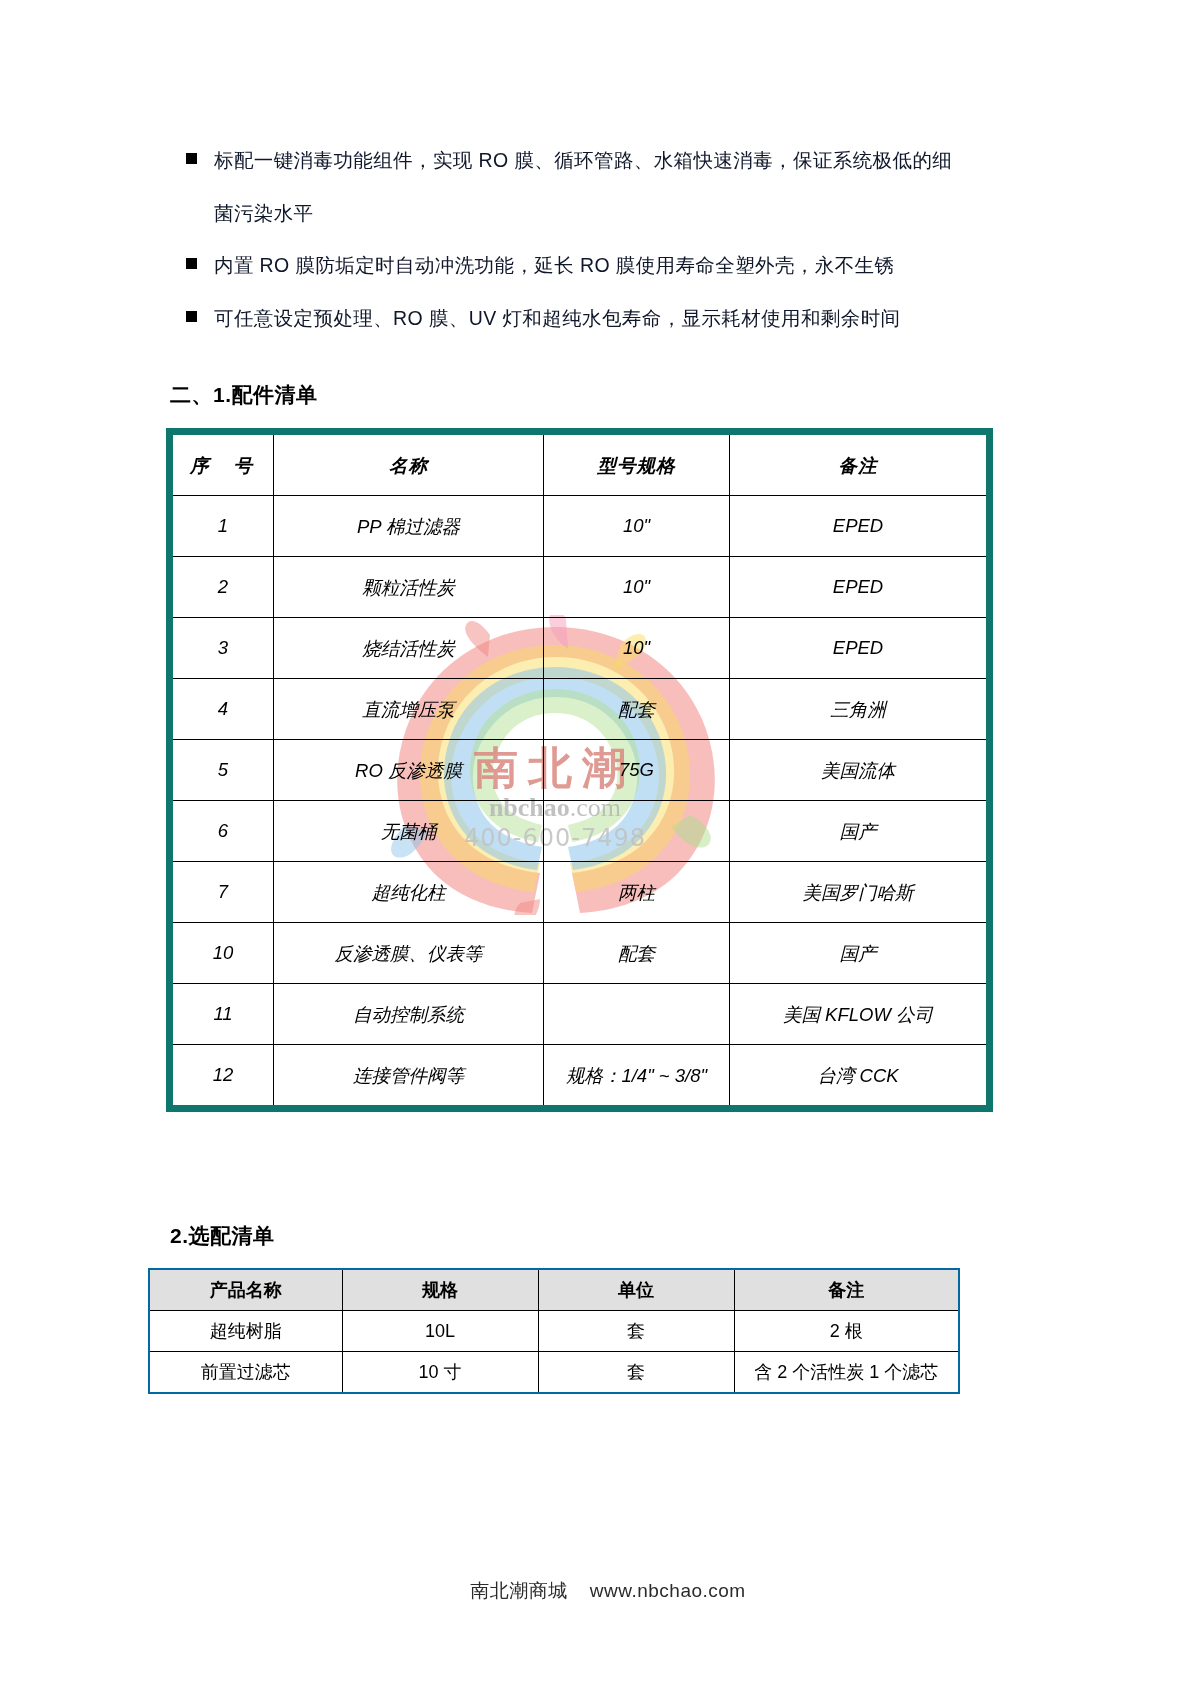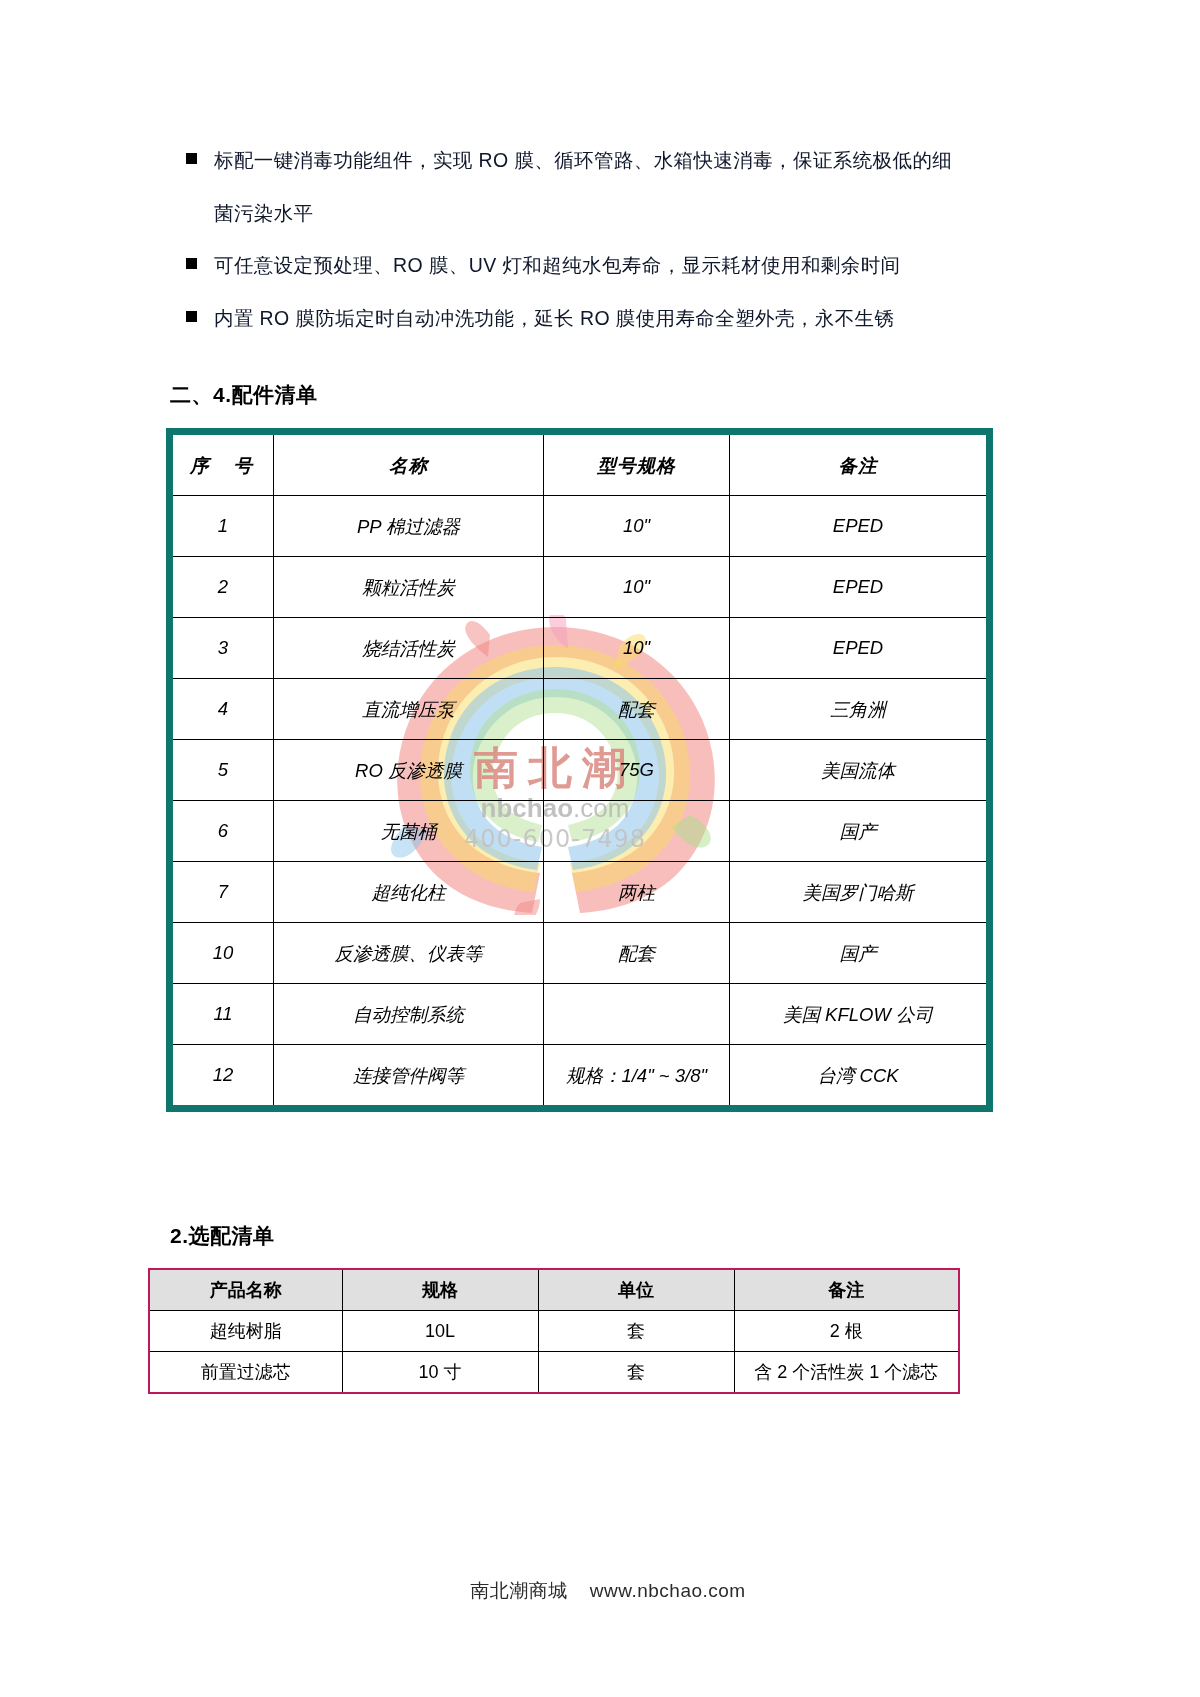--- a/index.html
+++ b/index.html
@@ -42,21 +42,21 @@
   .wm-cn {
     font-family: "DejaVu Serif", "Liberation Serif", serif;
     font-weight: bold;
     font-size: 44px;
     letter-spacing: 10px;
     color: #c0392b;
     opacity: 0.82;
     line-height: 1.05;
   }
   .wm-dom {
-    font-family: Liberation Sans, sans-serif;
+    font-family: Liberation Serif, serif;
     font-size: 26px;
     font-weight: bold;
     color: #8a8a8a;
     opacity: 0.85;
     margin-top: 2px;
   }
   .wm-dom .dot-com { font-weight: normal; }
   .wm-tel {
     font-family: "DejaVu Sans", sans-serif;
     font-size: 24px;
@@ -133,21 +133,21 @@
   #parts-table .col-no    { width: 104px; }
   #parts-table .col-name  { width: 270px; }
   #parts-table .col-model { width: 186px; }
   #parts-table .col-note  { width: 260px; }
   #parts-table .seq-head  { letter-spacing: 10px; padding-left: 10px; }
   #parts-table .cell-spaced { letter-spacing: 12px; padding-left: 12px; }
 
   
   #optional-table {
     width: 810px;
-    border: 2px solid #be185d;
+    border: 2px solid #0369a1;
   }
   #optional-table th, #optional-table td {
     font-size: 18px;
     height: 40px;
     padding: 0 4px;
   }
   #optional-table thead th {
     font-weight: bold;
     background: #e0e0e0;
   }
@@ -204,30 +204,30 @@
   <div class="content">
 
     <div style="position:absolute; left:168px; top:134px; width:800px;">
       <ul class="bullets">
         <li class="bullet-item">
           <span class="marker"></span>
           <span>标配一键消毒功能组件，实现 RO 膜、循环管路、水箱快速消毒，保证系统极低的细菌污染水平</span>
         </li>
         <li class="bullet-item">
           <span class="marker"></span>
-          <span>可任意设定预处理、RO 膜、UV 灯和超纯水包寿命，显示耗材使用和剩余时间</span>
+          <span>内置 RO 膜防垢定时自动冲洗功能，延长 RO 膜使用寿命全塑外壳，永不生锈</span>
         </li>
         <li class="bullet-item">
           <span class="marker"></span>
-          <span>内置 RO 膜防垢定时自动冲洗功能，延长 RO 膜使用寿命全塑外壳，永不生锈</span>
+          <span>可任意设定预处理、RO 膜、UV 灯和超纯水包寿命，显示耗材使用和剩余时间</span>
         </li>
       </ul>
     </div>
 
-    <div class="heading" style="position:absolute; left:170px; top:381px;">二、4.配件清单</div>
+    <div class="heading" style="position:absolute; left:170px; top:381px;">二、1.配件清单</div>
 
     <div style="position:absolute; left:166px; top:428px;">
       <table class="doc-table" id="parts-table">
         <colgroup>
           <col class="col-no">
             <col class="col-name">
             <col class="col-model">
             <col class="col-note">
         </colgroup>
         <thead>

